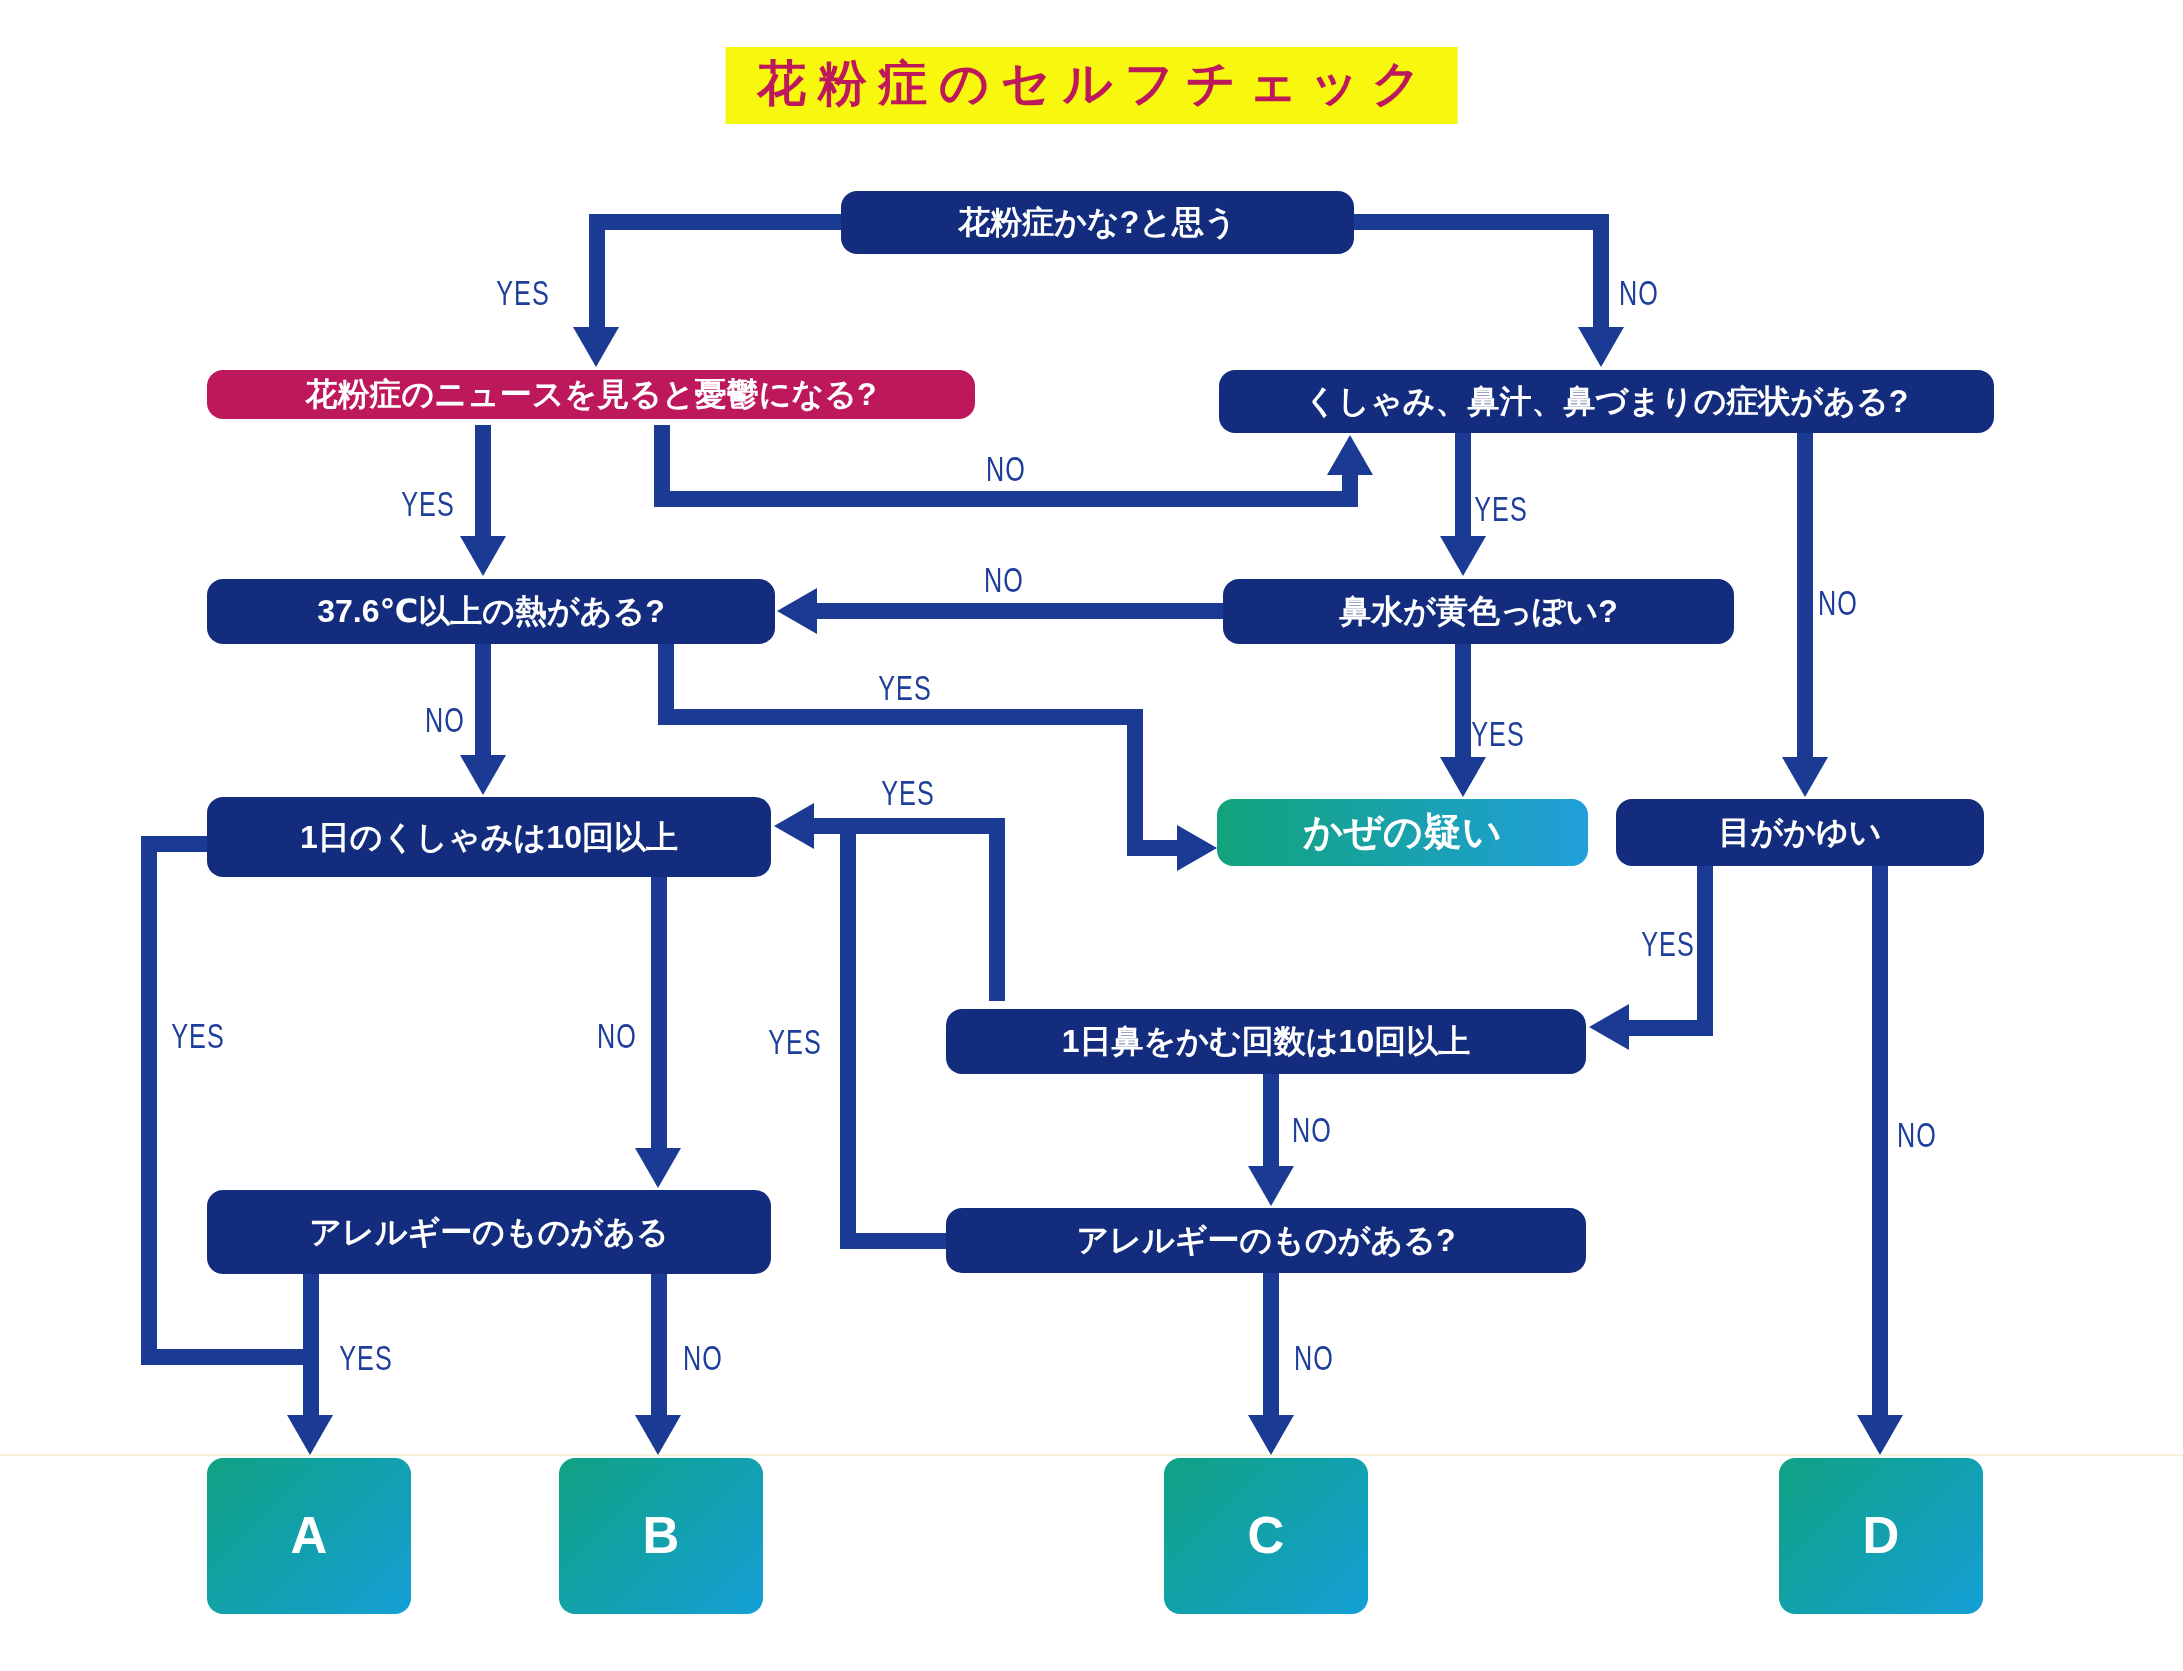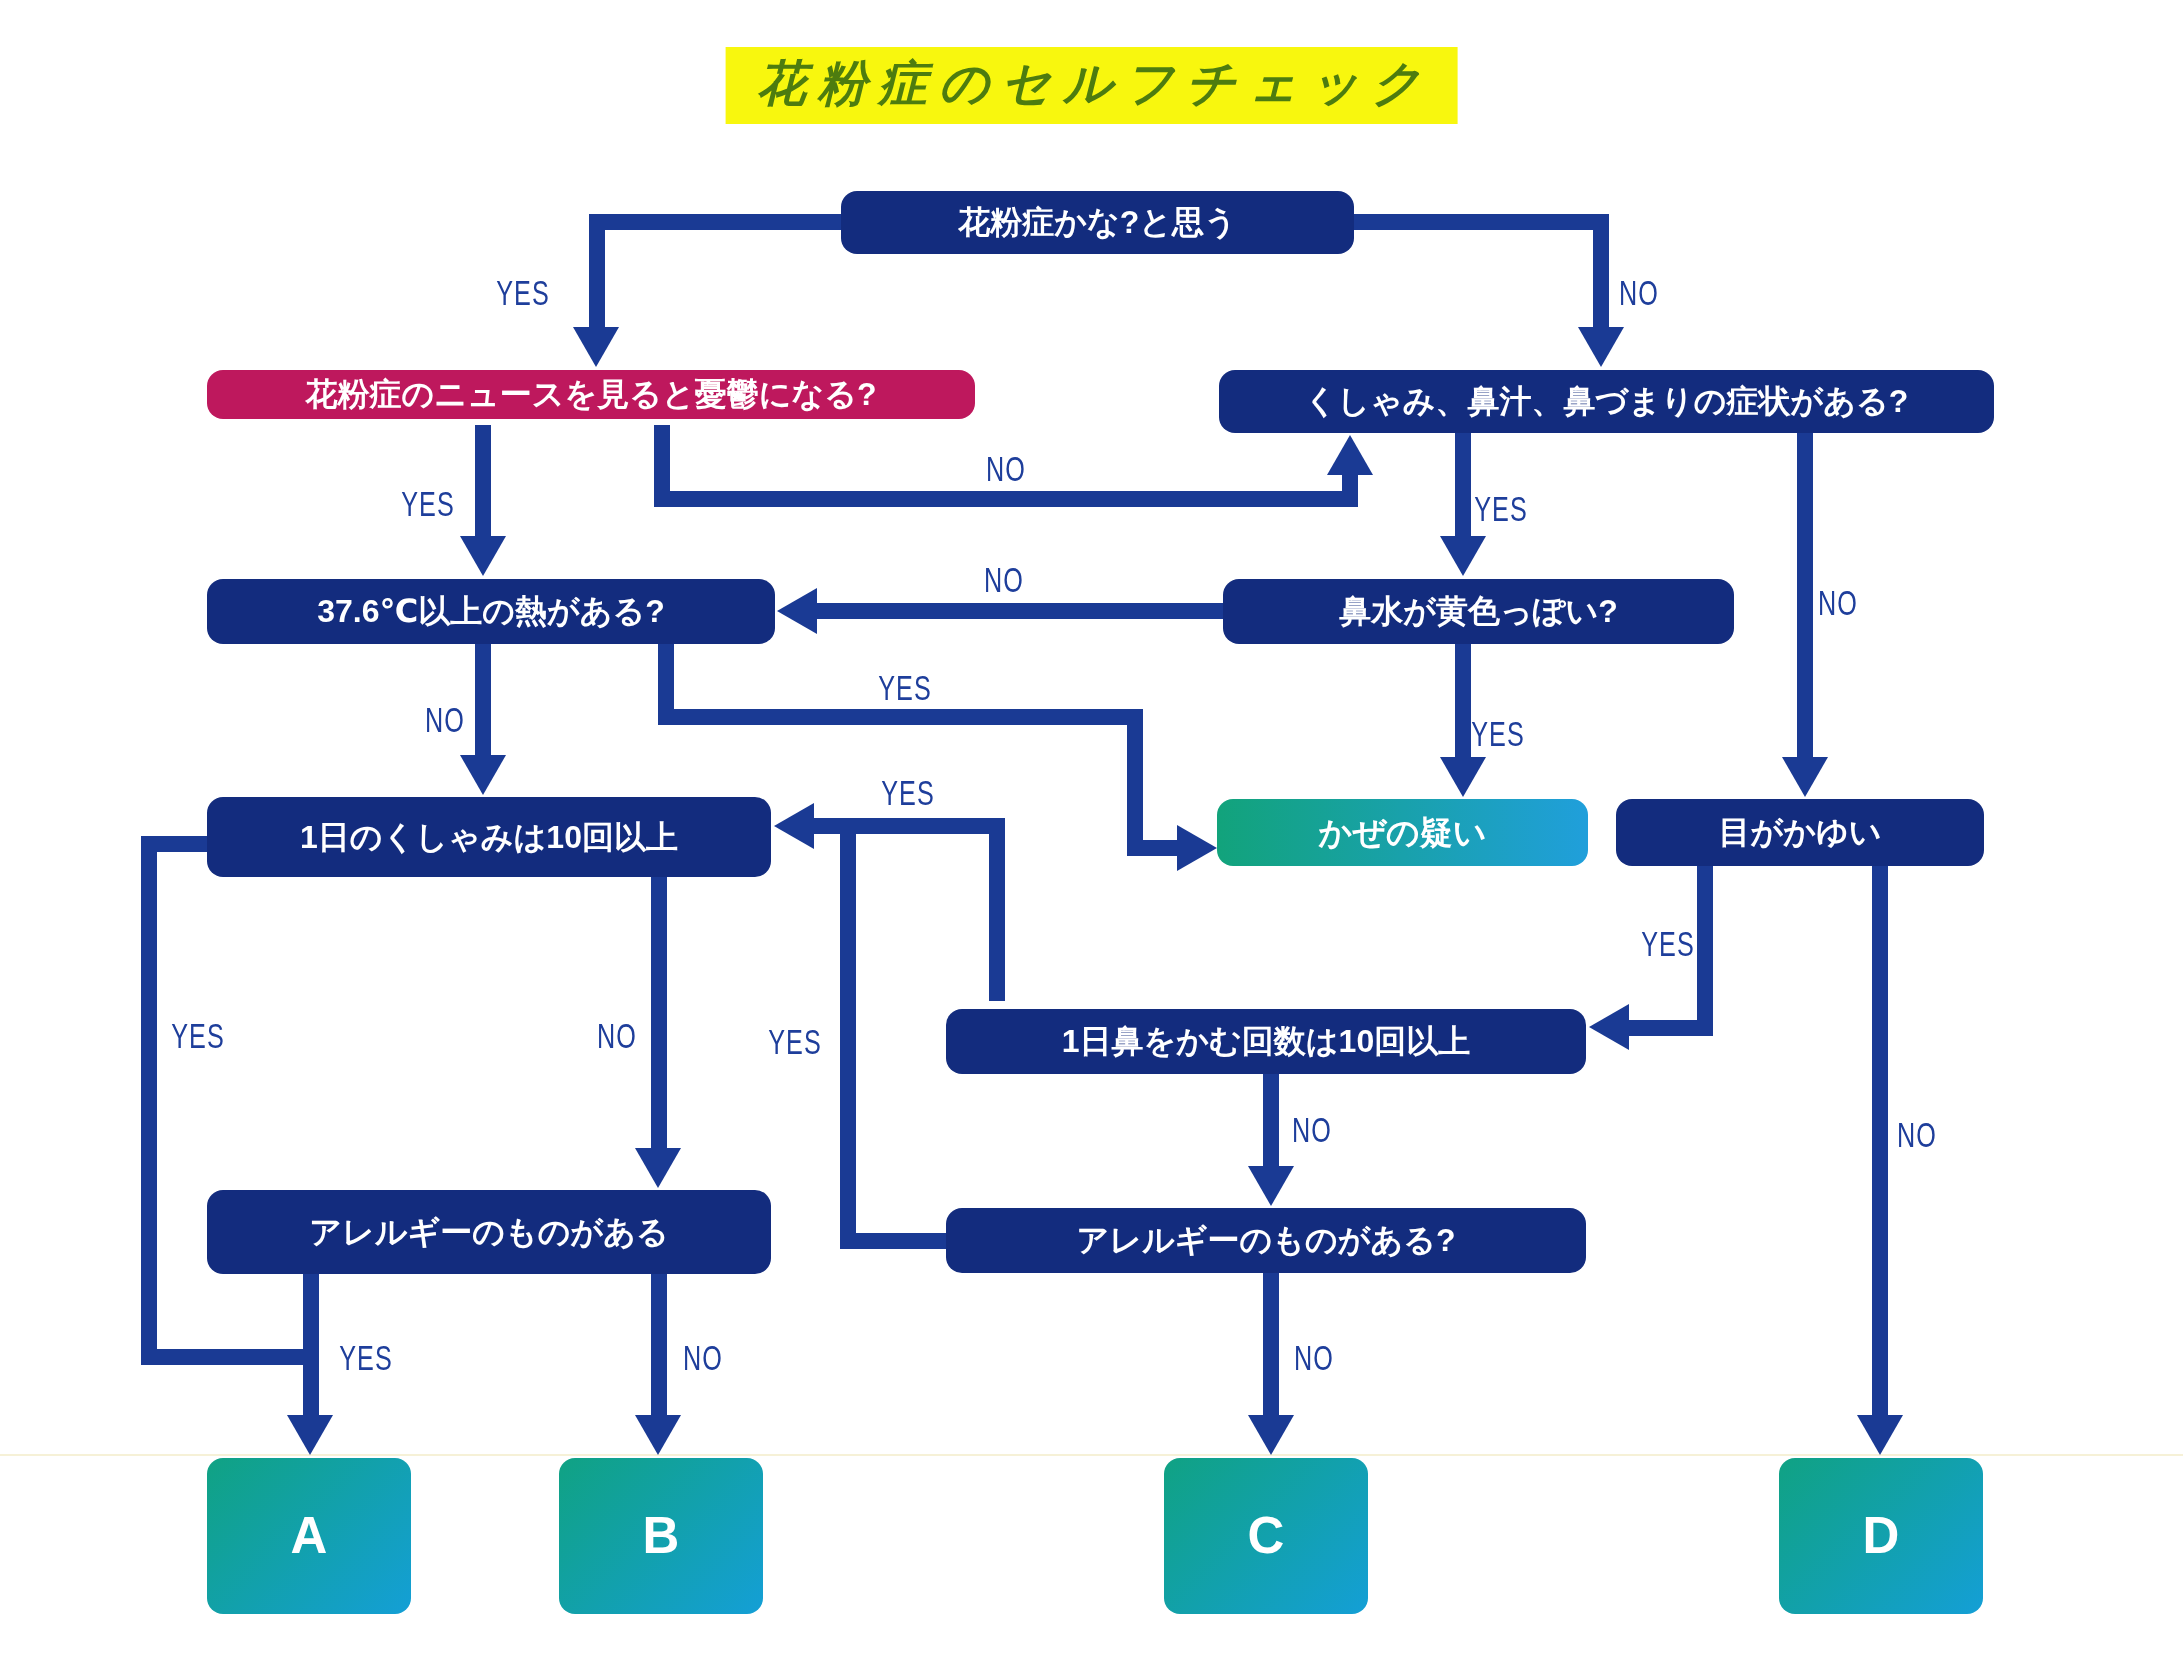--- a/index.html
+++ b/index.html
@@ -15,39 +15,39 @@
   }
 
   .baseline-rule{position:absolute;left:0;width:2183px;height:2.2px;opacity:.85;}
 
   .node{
     position:absolute;display:flex;align-items:center;justify-content:center;
     border-radius:16px;color:#ffffff;text-align:center;
     font-weight:700;line-height:1.15;z-index:2;
   }
   .node.question{font-size:32px;}
-  .node.outcome{font-size:33px;}
+  .node.outcome{font-size:39px;}
   .node.result{font-size:51px;font-weight:700;}
 
   .edge-seg{position:absolute;z-index:1;}
   .edge-head{position:absolute;width:0;height:0;z-index:1;}
 
   .edge-label{
     position:absolute;z-index:3;white-space:nowrap;
     font-size:35px;font-weight:400;letter-spacing:1.5px;
     transform:translate(-50%,-50%) scaleX(0.72);
   }
 </style>
 </head>
 <body>
 
 <div id="stage">
   <div class="baseline-rule" style="background: rgb(245, 239, 208); top: 1454px;"></div>
   <div class="title-band" style="background: rgb(248, 247, 14);">
-    <span class="title-text" style="color: #4d7c0f; font-style: italic;">花粉症のセルフチェック</span>
+    <span class="title-text" style="color: #be185d;">花粉症のセルフチェック</span>
   </div>
   <div id="edges-layer">
       <div class="edge-seg" style="background: rgb(26, 58, 148); left: 589px; top: 214px; width: 260px; height: 16px;"></div>
       <div class="edge-seg" style="background: rgb(26, 58, 148); left: 589px; top: 214px; width: 16px; height: 124px;"></div>
       <div class="edge-head" style="border-left: 23px solid transparent; border-right: 23px solid transparent; border-top: 40px solid rgb(26, 58, 148); left: 573px; top: 327px;"></div>
       <div class="edge-seg" style="background: rgb(26, 58, 148); left: 1346px; top: 214px; width: 263px; height: 16px;"></div>
       <div class="edge-seg" style="background: rgb(26, 58, 148); left: 1593px; top: 214px; width: 16px; height: 124px;"></div>
       <div class="edge-head" style="border-left: 23px solid transparent; border-right: 23px solid transparent; border-top: 40px solid rgb(26, 58, 148); left: 1578px; top: 327px;"></div>
       <div class="edge-seg" style="background: rgb(26, 58, 148); left: 475px; top: 425px; width: 16px; height: 122px;"></div>
       <div class="edge-head" style="border-left: 23px solid transparent; border-right: 23px solid transparent; border-top: 40px solid rgb(26, 58, 148); left: 460px; top: 536px;"></div>

